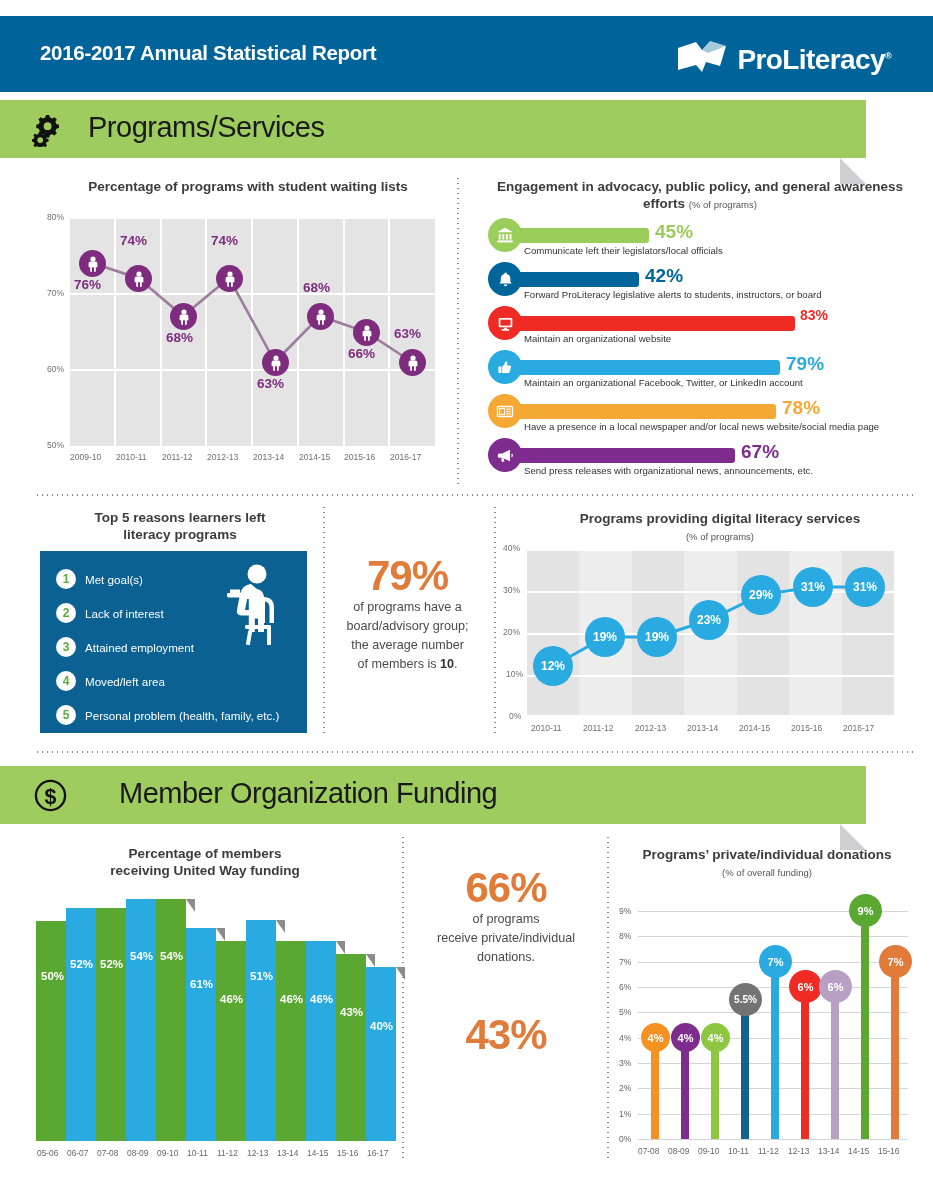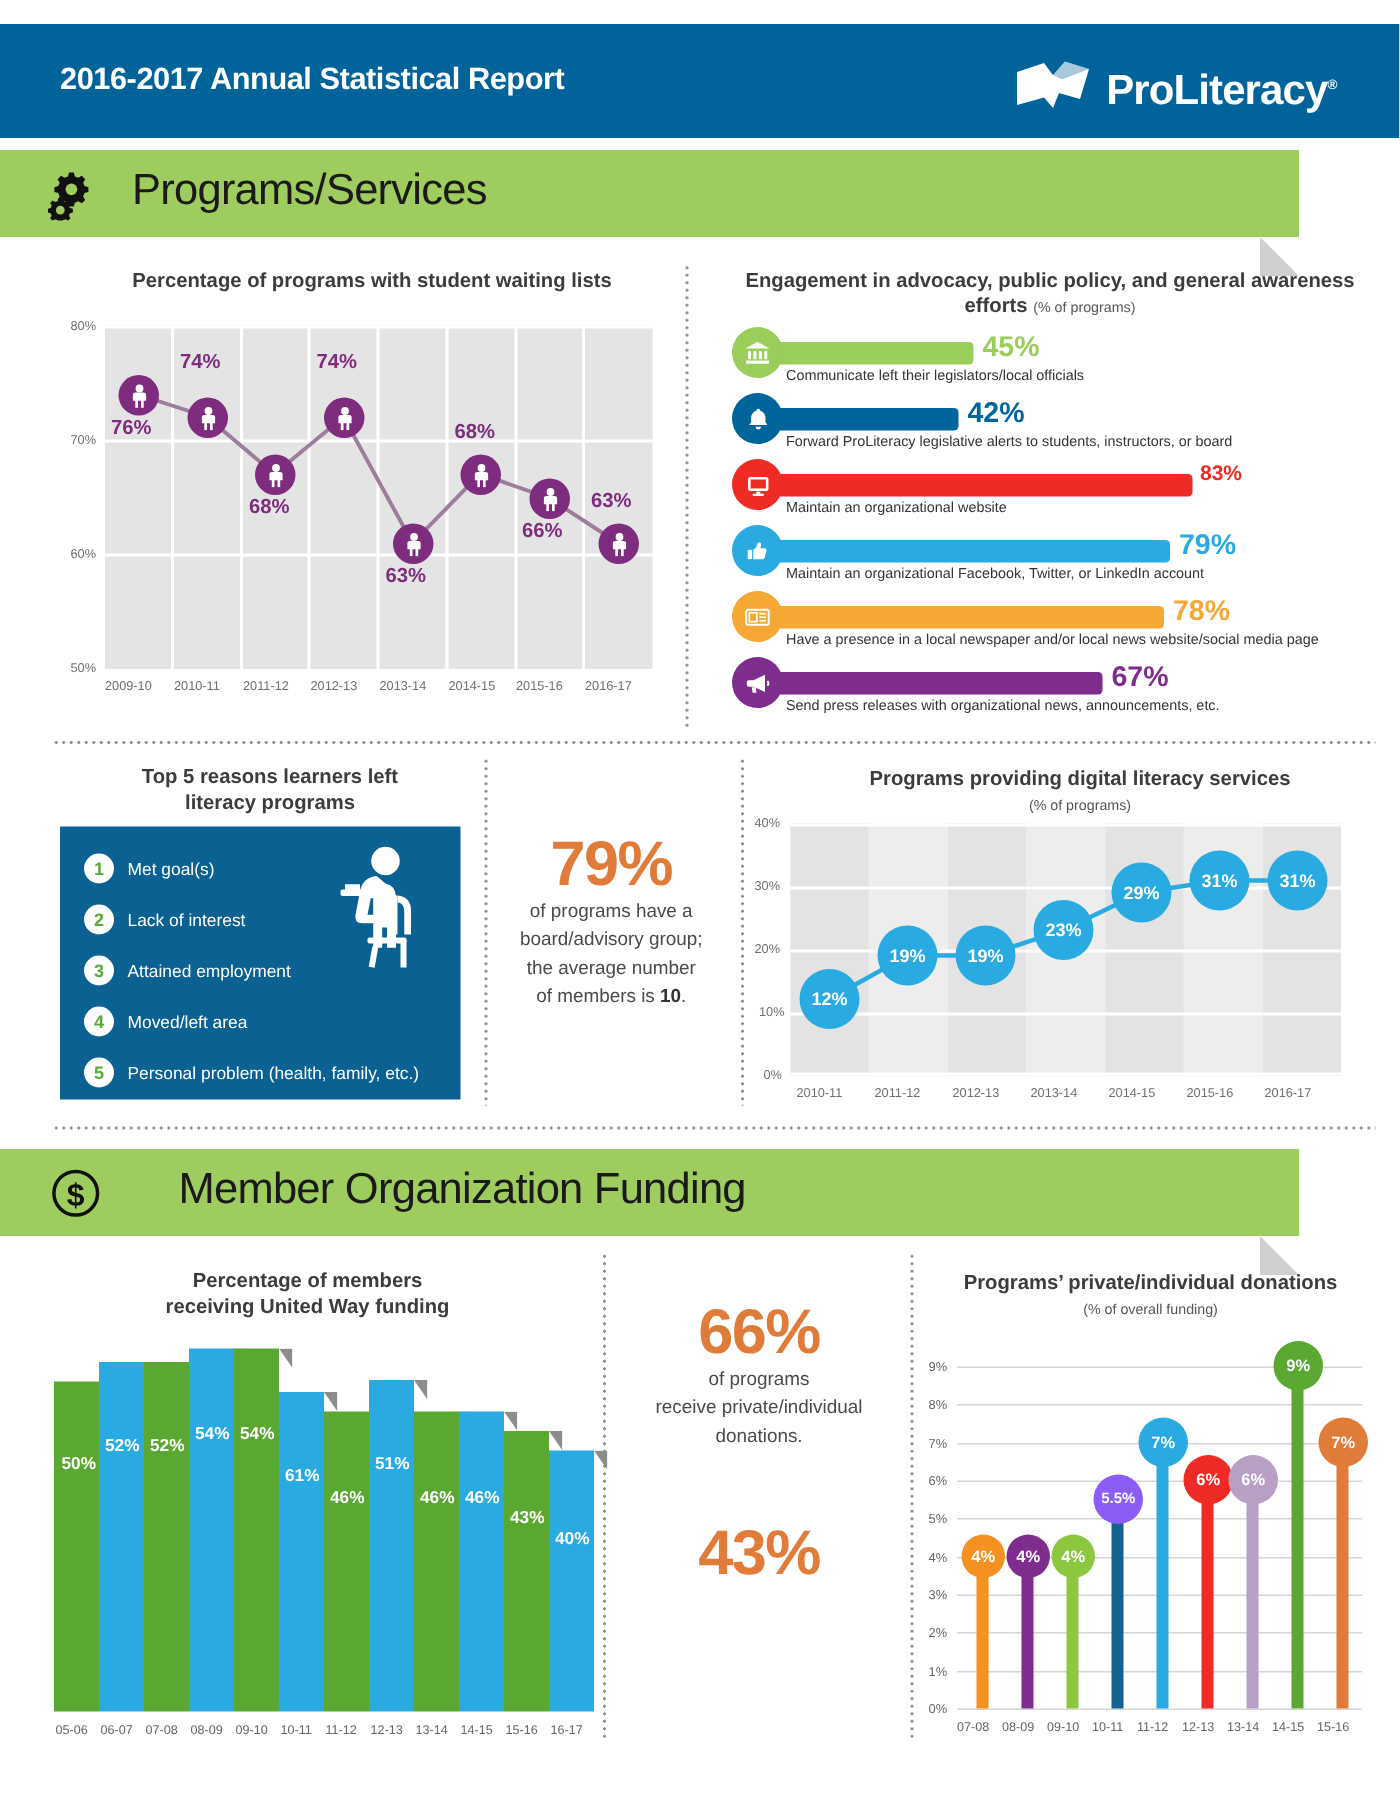--- a/index.html
+++ b/index.html
@@ -566,21 +566,21 @@
   <div class="lp-stem" style="left:651px; top:1038px; height:101px; background:#f59121;"></div>
   <div class="lp-head" style="left:641px; top:1023px; width:29px; height:29px; background:#f59121;">4%</div>
 
   <div class="lp-stem" style="left:681px; top:1038px; height:101px; background:#7e2d8e;"></div>
   <div class="lp-head" style="left:671px; top:1023px; width:29px; height:29px; background:#7e2d8e;">4%</div>
 
   <div class="lp-stem" style="left:711px; top:1038px; height:101px; background:#8dc63f;"></div>
   <div class="lp-head" style="left:701px; top:1023px; width:29px; height:29px; background:#8dc63f;">4%</div>
 
   <div class="lp-stem" style="left:741px; top:1000px; height:139px; background:#14628e;"></div>
-  <div class="lp-head" style="left:729px; top:983px; width:33px; height:33px; background:#8b5cf6; font-size:10px;">5.5%</div>
+  <div class="lp-head" style="left:729px; top:983px; width:33px; height:33px; background:#737373; font-size:10px;">5.5%</div>
 
   <div class="lp-stem" style="left:771px; top:962px; height:177px; background:#29abe2;"></div>
   <div class="lp-head" style="left:759px; top:945px; width:33px; height:33px; background:#29abe2;">7%</div>
 
   <div class="lp-stem" style="left:801px; top:987px; height:152px; background:#ee2b24;"></div>
   <div class="lp-head" style="left:789px; top:970px; width:33px; height:33px; background:#ee2b24;">6%</div>
 
   <div class="lp-stem" style="left:831px; top:987px; height:152px; background:#b8a0c4;"></div>
   <div class="lp-head" style="left:819px; top:970px; width:33px; height:33px; background:#b8a0c4;">6%</div>
 

